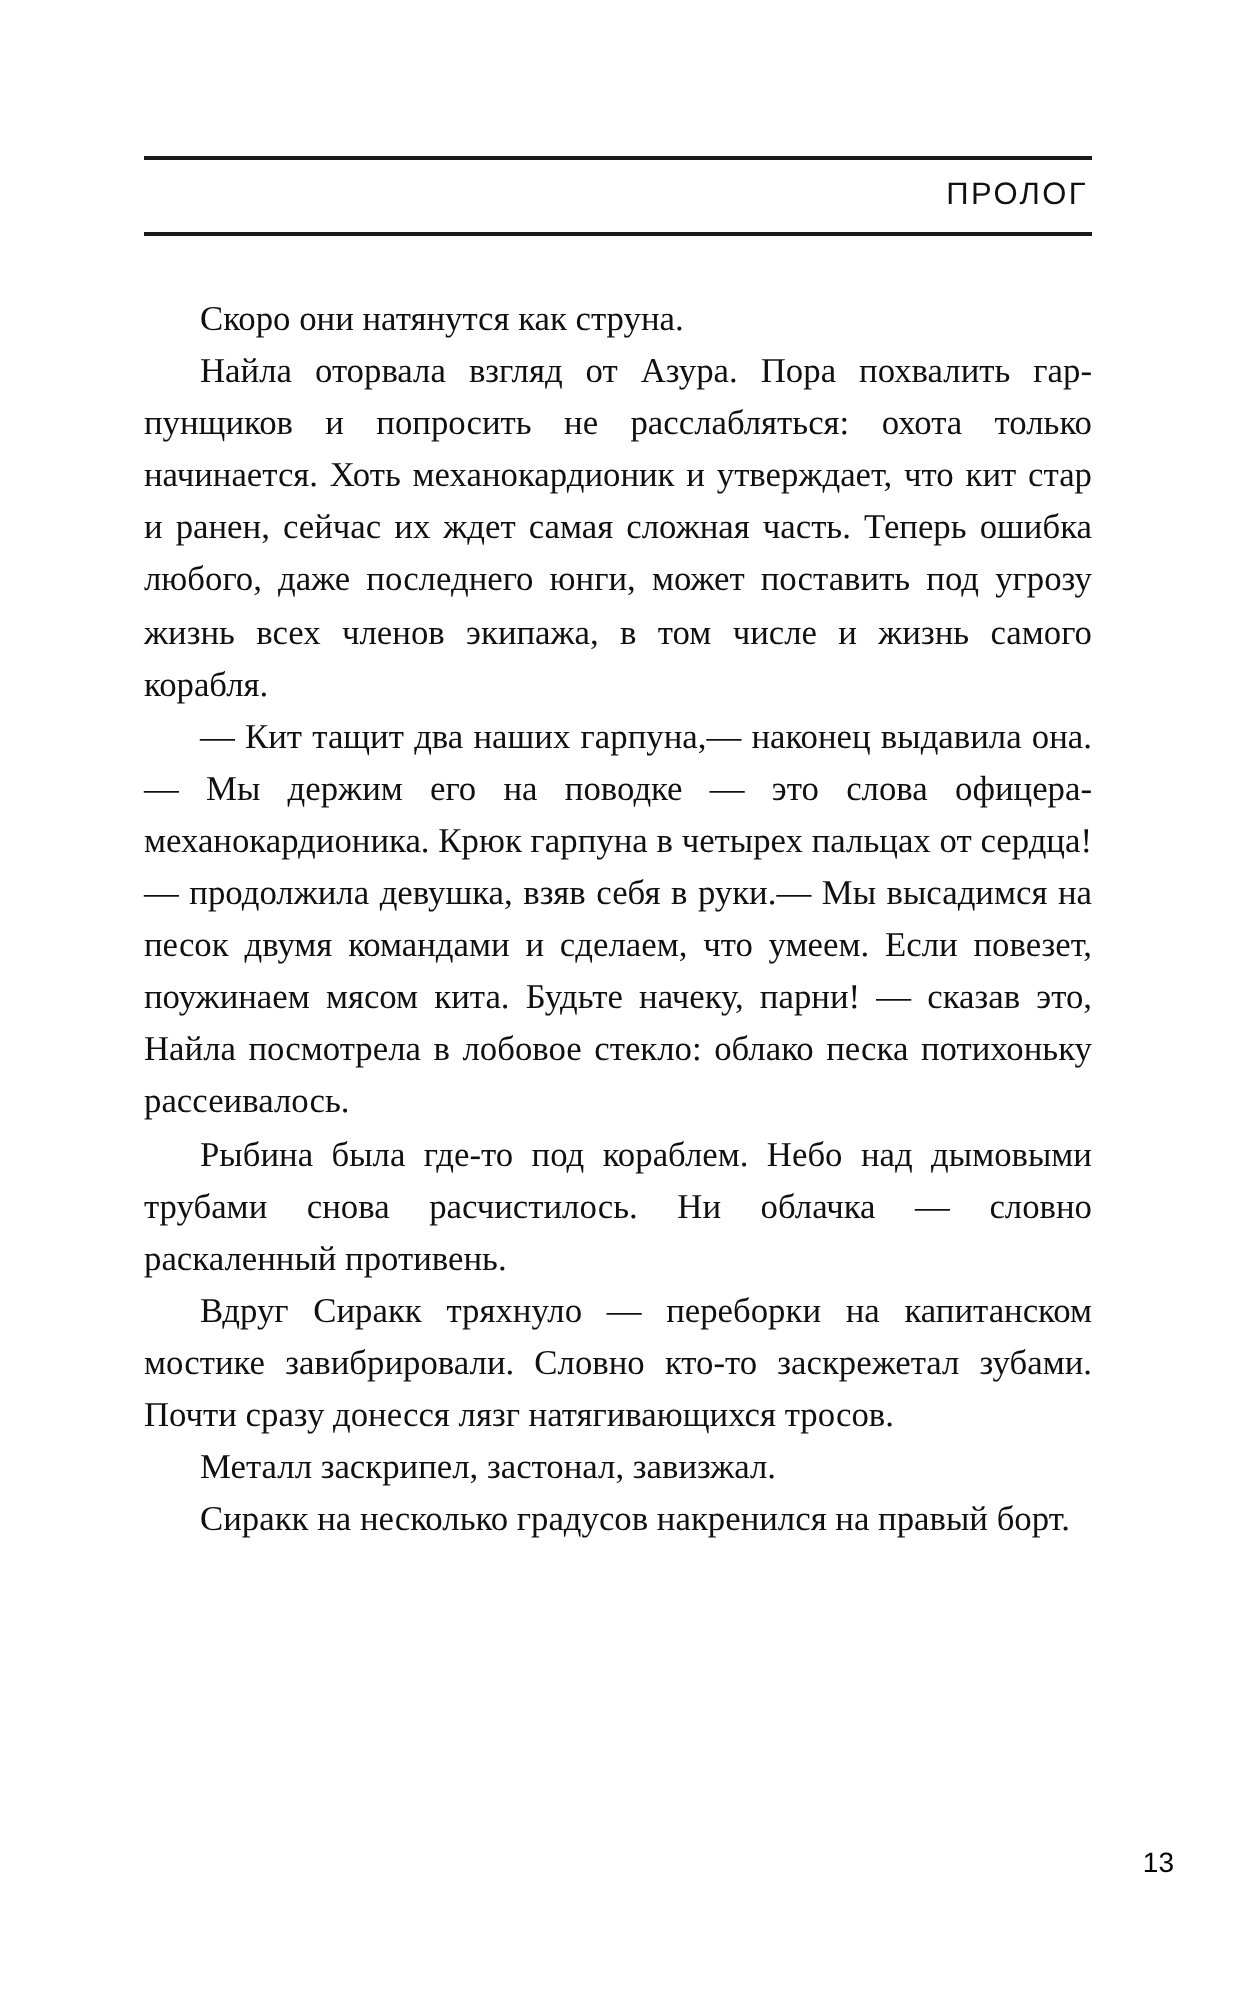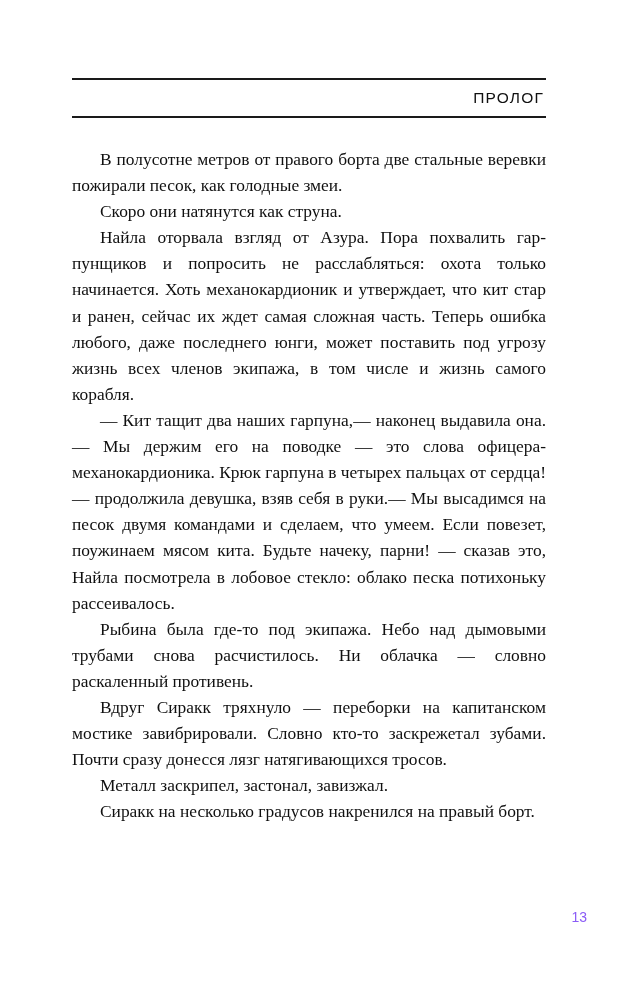--- a/index.html
+++ b/index.html
@@ -55,47 +55,46 @@
     color: #101010;
     hyphens: manual;
   }
   .body-text p {
     margin: 0;
     text-indent: 28px;
   }
   .page-number {
     position: absolute;
     right: 72px;
-    bottom: 76px;
+    bottom: 62px;
     font-family: "Liberation Sans", sans-serif;
     font-size: 14px;
-    color: #8b5cf6;
+    color: #000000;
   }
 </style>
 </head>
 <body>
 
 <div class="page">
 
   <div class="content">
 
     <div class="header-rules">
       <div class="rule"></div>
       <div class="header-title-row">
         <div class="chapter-title">ПРОЛОГ</div>
       </div>
       <div class="rule"></div>
     </div>
 
     <div class="body-text">
-      <p>В полусотне метров от правого борта две стальные ве­ревки пожирали песок, как голодные змеи.</p>
       <p>Скоро они натянутся как струна.</p>
       <p>Найла оторвала взгляд от Азура. Пора похвалить гар­пунщиков и попросить не расслабляться: охота только начинается. Хоть механокардионик и утверждает, что кит стар и ранен, сейчас их ждет самая сложная часть. Теперь ошибка любого, даже последнего юнги, может поставить под угрозу жизнь всех членов экипажа, в том числе и жизнь самого корабля.</p>
       <p>— Кит тащит два наших гарпуна,— наконец выдавила она.— Мы держим его на поводке — это слова офицера-механокардионика. Крюк гарпуна в четырех пальцах от сердца! — продолжила девушка, взяв себя в руки.— Мы высадимся на песок двумя командами и сделаем, что умеем. Если повезет, поужинаем мясом кита. Будьте на­чеку, парни! — сказав это, Найла посмотрела в лобовое стекло: облако песка потихоньку рассеивалось.</p>
-      <p>Рыбина была где-то под экипажа. Небо над дымовы­ми трубами снова расчистилось. Ни облачка — словно раскаленный противень.</p>
+      <p>Рыбина была где-то под кораблем. Небо над дымовы­ми трубами снова расчистилось. Ни облачка — словно раскаленный противень.</p>
       <p>Вдруг Сиракк тряхнуло — переборки на капитанском мостике завибрировали. Словно кто-то заскрежетал зу­бами. Почти сразу донесся лязг натягивающихся тросов.</p>
       <p>Металл заскрипел, застонал, завизжал.</p>
       <p>Сиракк на несколько градусов накренился на правый борт.</p>
     </div>
 
   </div>
 
   <div class="page-number">13</div>
 
 </div>

